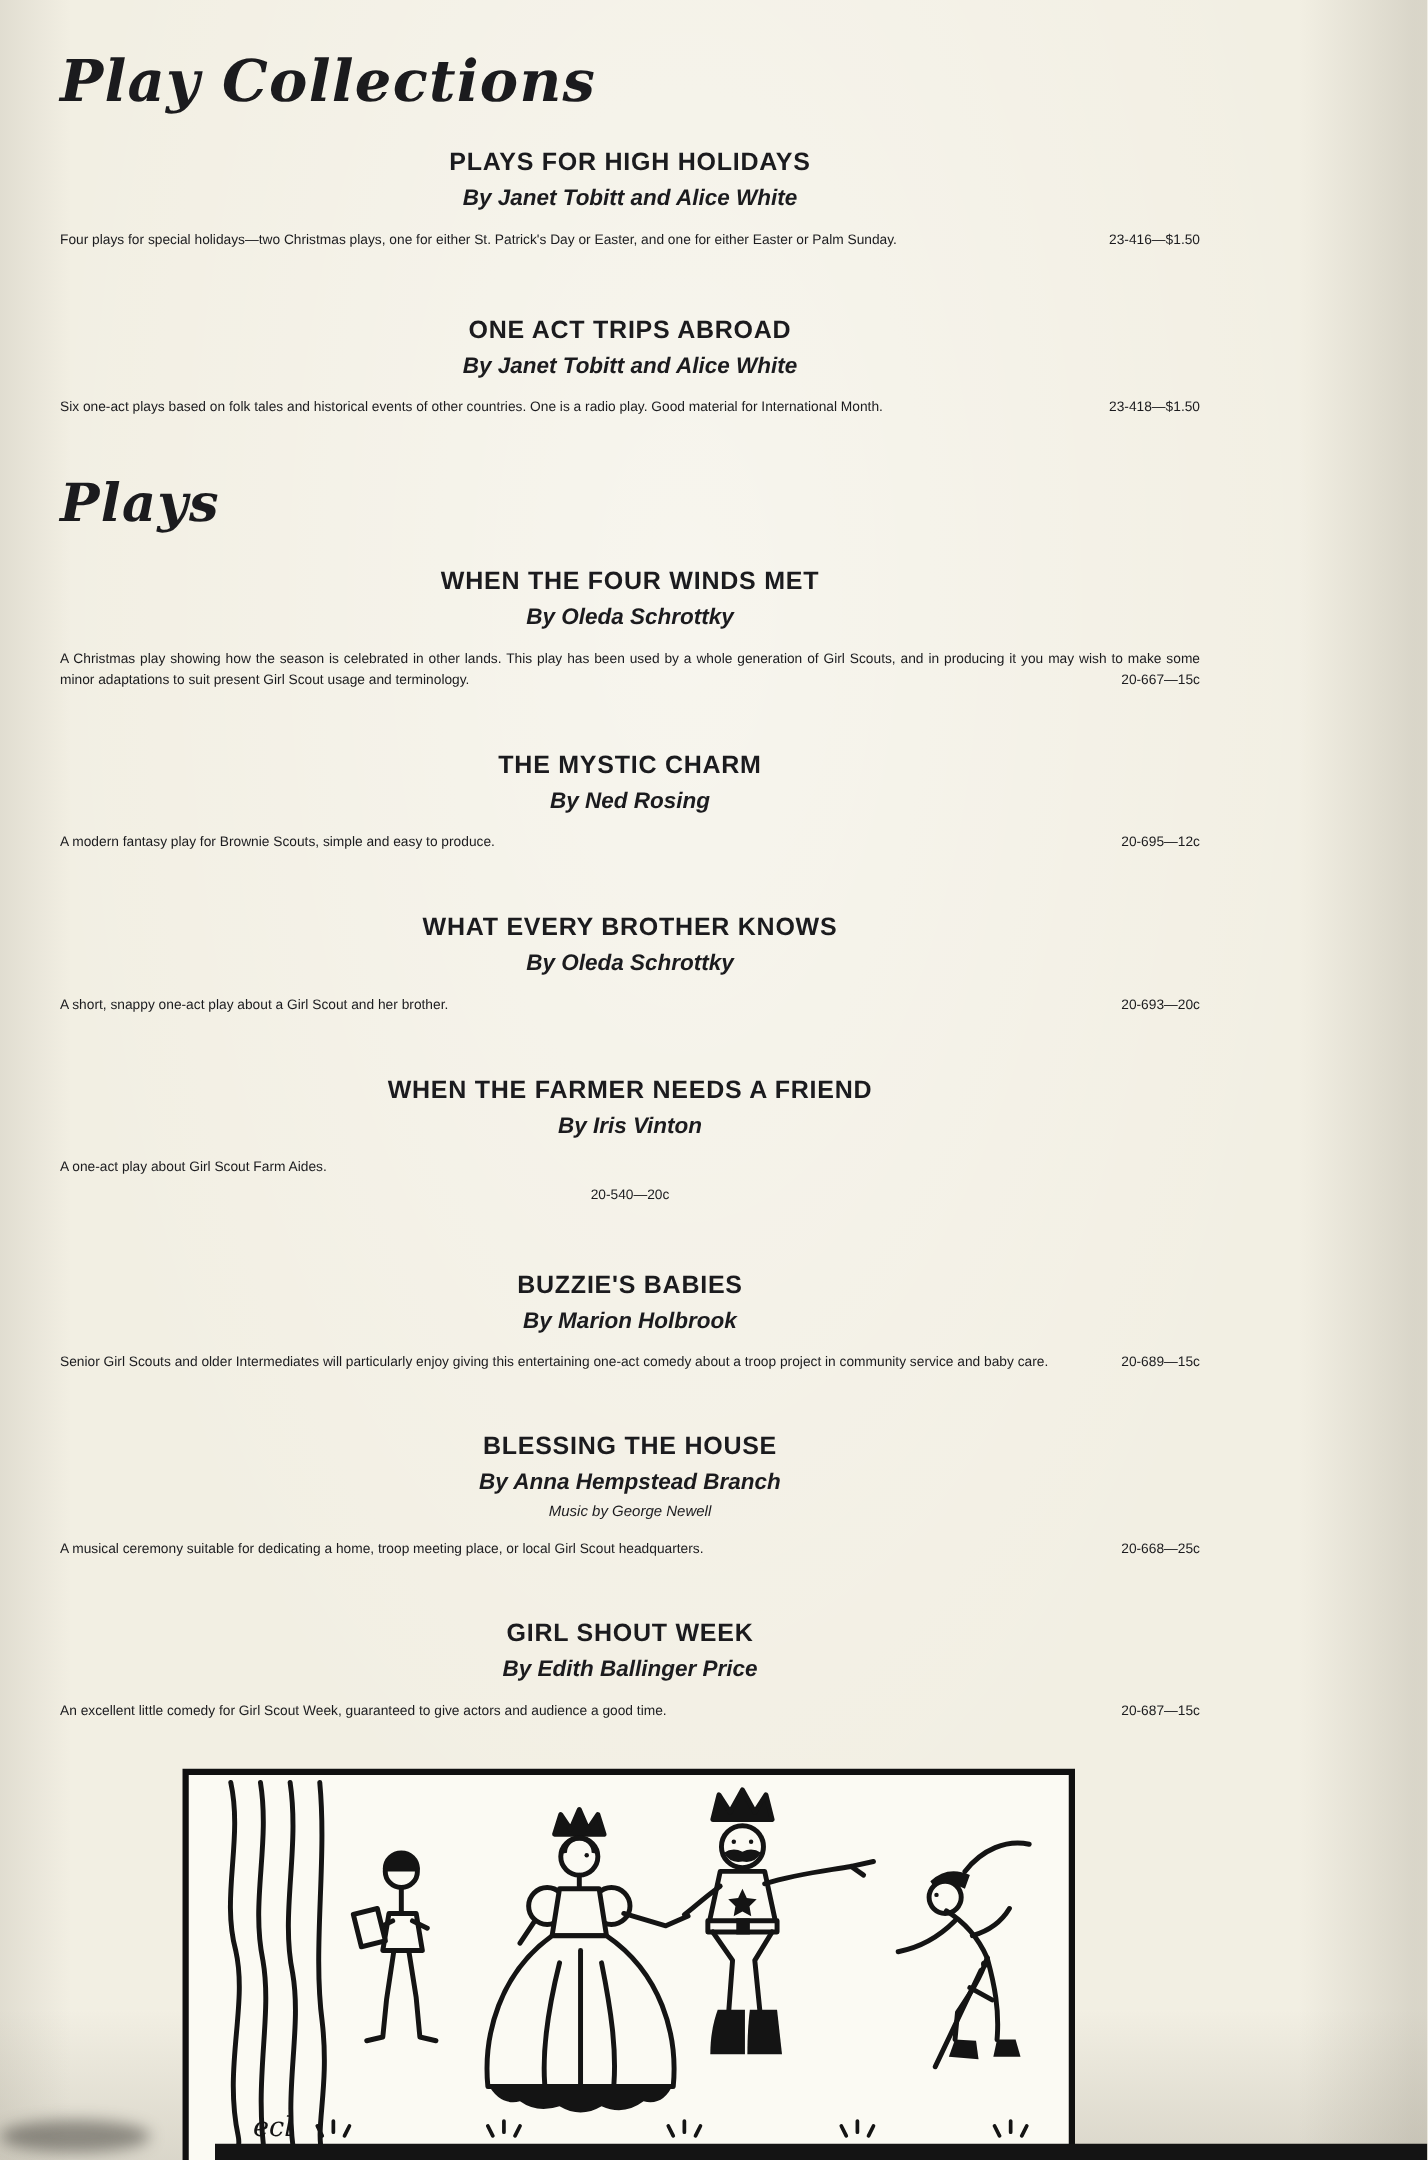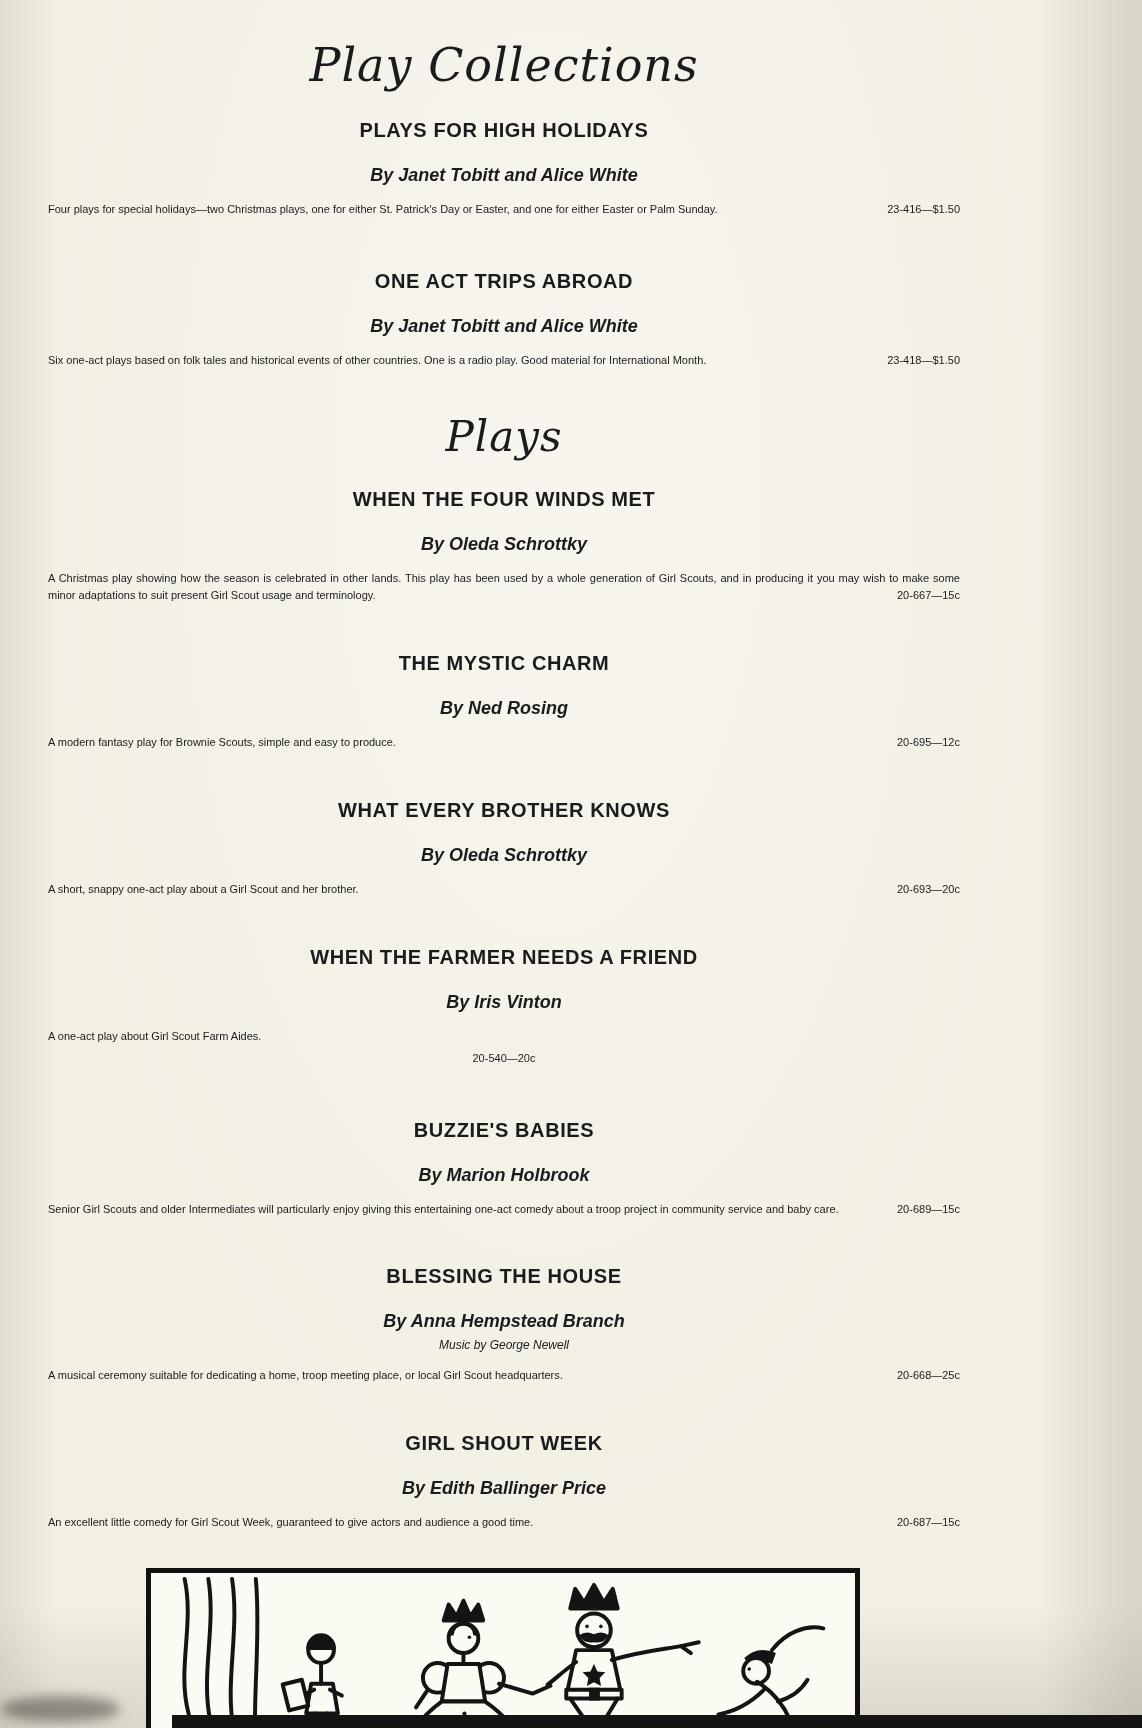--- a/index.html
+++ b/index.html
@@ -9,33 +9,33 @@
     background-color:#f2efe3;
     background-image:
       radial-gradient(ellipse at 48% 28%, rgba(255,255,255,0.40), rgba(255,255,255,0) 62%),
       linear-gradient(90deg, rgba(118,112,96,0.14), rgba(118,112,96,0) 5%, rgba(118,112,96,0) 91%, rgba(118,112,96,0.20) 99%),
       linear-gradient(0deg, rgba(108,102,88,0.18), rgba(108,102,88,0) 7%);
   }
   .content { position:absolute; left:48px; top:38px; width:912px; }
 
   .script-title {
     font-family:"DejaVu Serif","Liberation Serif",serif;
-    font-style:italic; font-weight:normal;
-    text-align:center; letter-spacing:1px;
+    font-style:italic; font-weight:bold;
+    text-align:left; letter-spacing:1px;
   }
   .script-title.main { font-size:46px; }
   .script-title.section { font-size:42px; margin-top:42px; }
 
   .cols { display:flex; gap:50px; margin-top:26px;flex-direction:column; }
   .col { flex:1; min-width:0; }
 
   .entry + .entry { margin-top:46px; }
   .entry::after { content:""; display:block; clear:both; }
   .entry-title { font-size:20px; font-weight:bold; text-align:center; letter-spacing:0.6px; line-height:1.25; }
-  .entry-author { font-size:18px; font-weight:bold; font-style:italic; text-align:center; margin-top:22px; }
+  .entry-author { font-size:18px; font-weight:bold; font-style:italic; text-align:center; margin-top:5px; }
   .entry-music { font-size:12px; font-style:italic; text-align:center; margin-top:6px; }
   .entry-body { font-size:11px; line-height:1.62; text-align:justify; margin-top:15px; }
   .code { float:right; margin-left:14px; white-space:nowrap; }
   .code.centered { float:none; display:block; text-align:center; margin-left:0; margin-top:4px; }
 
   .figure { margin:36px 0 0 98px; width:714px; }
   .figure-frame { border:5px solid #101010; background:#fbfaf3; }
   .figure-frame svg { display:block; width:100%; height:auto; }
   .figure-caption { text-align:center; font-style:italic; font-weight:bold; font-size:12px; margin-top:11px; }
   .page-number { text-align:right; padding-right:28px; margin-top:28px; font-weight:bold; font-size:16px; letter-spacing:2px; }

